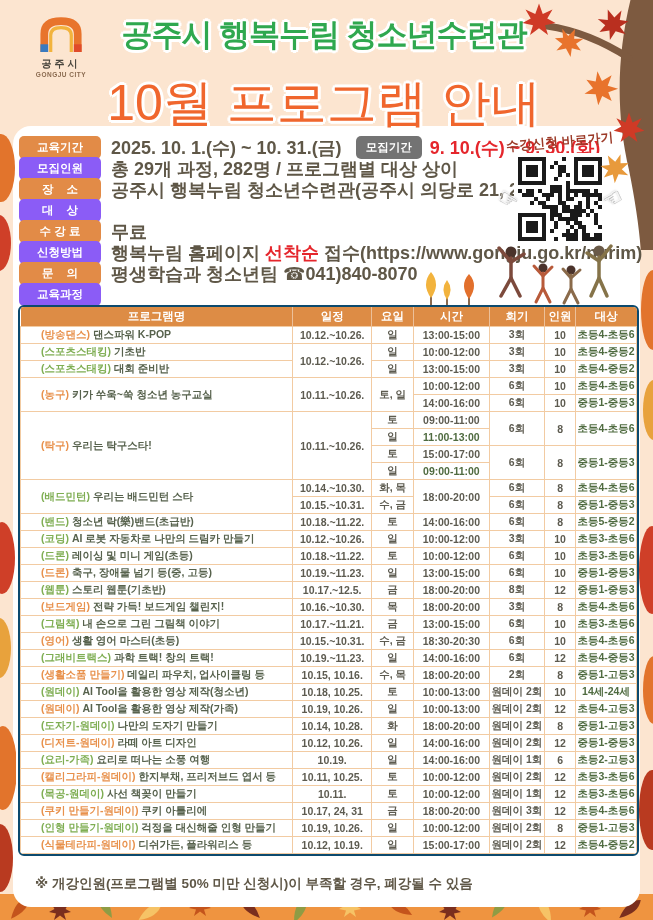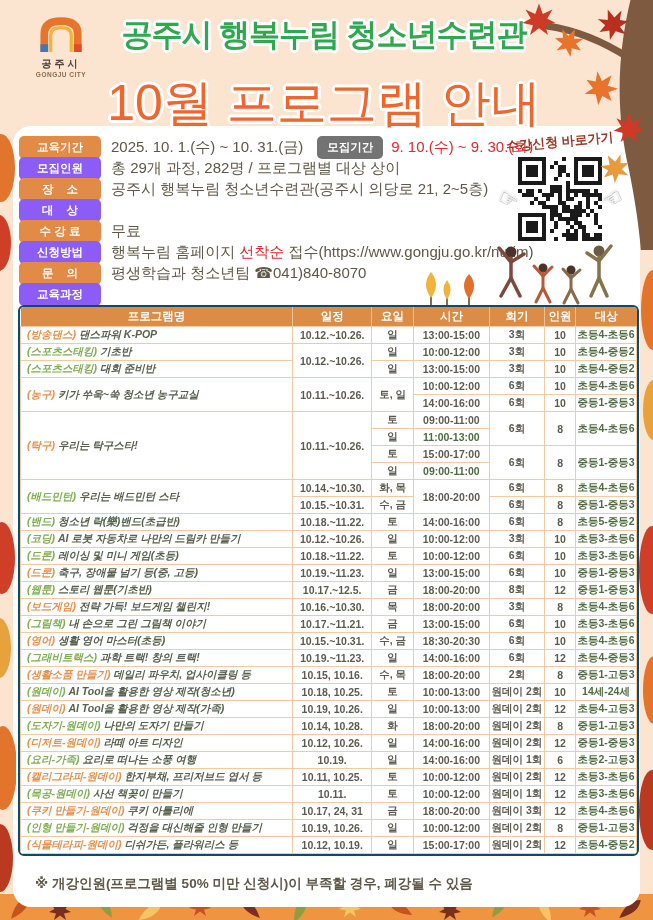--- a/index.html
+++ b/index.html
@@ -24,40 +24,40 @@
   .card{position:absolute;left:13px;top:126px;width:627px;height:781px;background:#fff;
         border-radius:18px;z-index:1;}
   
   .info{position:absolute;left:6px;top:11px;width:480px;}
   .info-row{display:flex;align-items:center;height:21px;}
   .badge{min-width:82px;height:23px;border-radius:5px;color:#fff;font-size:11.5px;font-weight:700;
          display:flex;align-items:center;justify-content:center;margin-right:10px;white-space:pre;}
   .b-orange{background:#e28b47;}
   .b-green{background:#8b5cf6;}
   .b-red{background:#737373;min-width:66px;margin:0 8px 0 14px;}
-  .info-text{font-size:15px;font-weight:400;color:#5f5747;white-space:nowrap;}
+  .info-text{font-size:18px;font-weight:700;color:#5f5747;white-space:nowrap;}
   .red-text{color:#e5262c;}
   
   .qr-area{position:absolute;right:14px;top:6px;width:132px;text-align:center;z-index:2;}
   .qr-label{color:#9c3a28;font-weight:800;font-size:13px;transform:rotate(-5deg);display:inline-block;}
   .qr-row{display:flex;align-items:center;justify-content:center;margin-top:2px;}
   .hand{font-size:22px;color:#fff;text-shadow:0 0 2px #8a8a8a,1px 1px 0 #bbb;}
   .hand-l{transform:rotate(30deg);margin-right:-4px;}
   .hand-r{transform:rotate(-30deg);margin-left:-4px;}
   
   .table-wrap{position:absolute;left:5px;top:179px;width:617px;border:2px solid #0c4a6e;
               border-radius:6px;overflow:hidden;}
   table{width:100%;border-collapse:collapse;table-layout:fixed;}
   thead th{background:#dd8c45;color:#fff;height:19px;font-size:11.5px;font-weight:700;
            border-left:1px solid rgba(255,255,255,.45);padding:0;}
   thead th:first-child{border-left:none;}
   tbody td{height:16px;border:1px solid #f2cba2;text-align:center;color:#5d5b50;
            font-weight:600;font-size:10.5px;padding:0 1px;white-space:nowrap;overflow:hidden;}
   tbody td:last-child{color:#4f6b40;}
-  td.prog{text-align:left;padding-left:6px;color:#57624d;font-weight:700;font-style:italic;}
+  td.prog{text-align:left;padding-left:20px;color:#57624d;font-weight:700;}
   .pfx-o{color:#e8914c;}
   .pfx-g{color:#7fae53;}
   
   .footer-note{position:absolute;left:22px;bottom:14px;font-size:13.5px;font-weight:700;color:#5f5747;}
   
   .deco{position:absolute;pointer-events:none;}
   .branch{right:0;top:0;width:136px;height:250px;z-index:3;}
   .left-strip{left:0;top:128px;width:16px;height:766px;z-index:2;}
   .right-strip{right:0;top:250px;width:15px;height:644px;z-index:2;}
   .bottom-band{left:0;bottom:0;width:653px;height:26px;z-index:0;}

